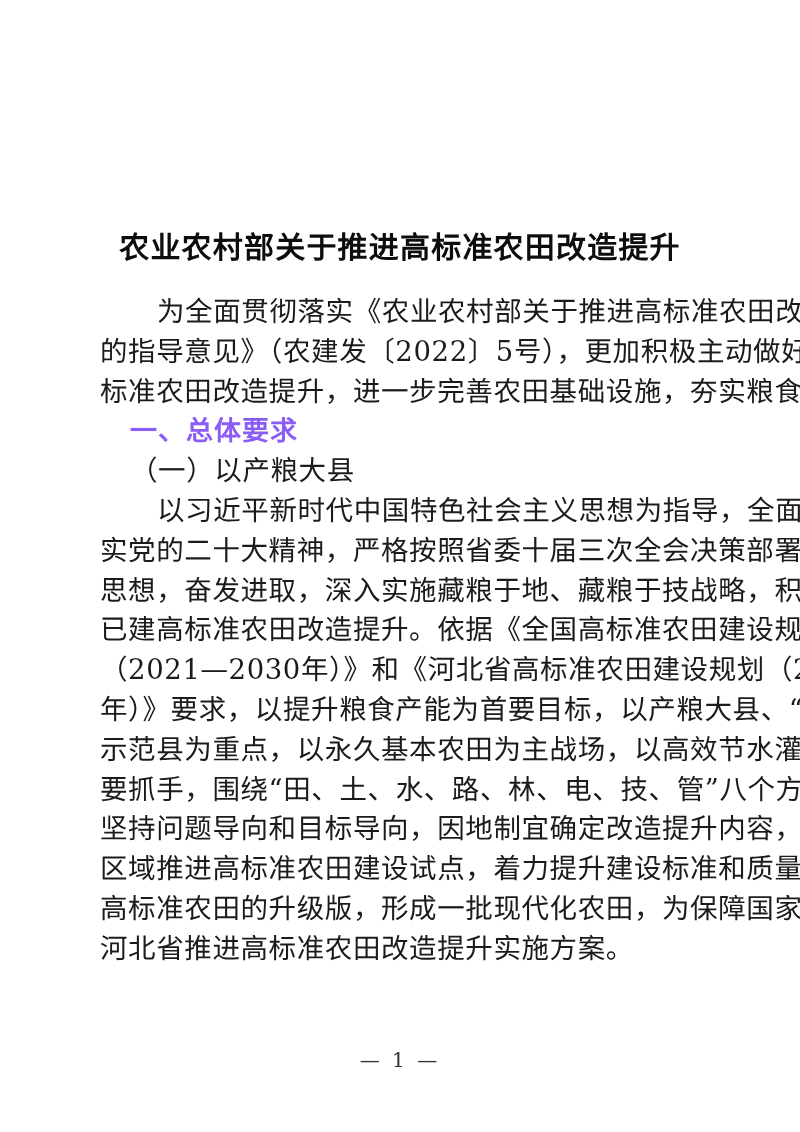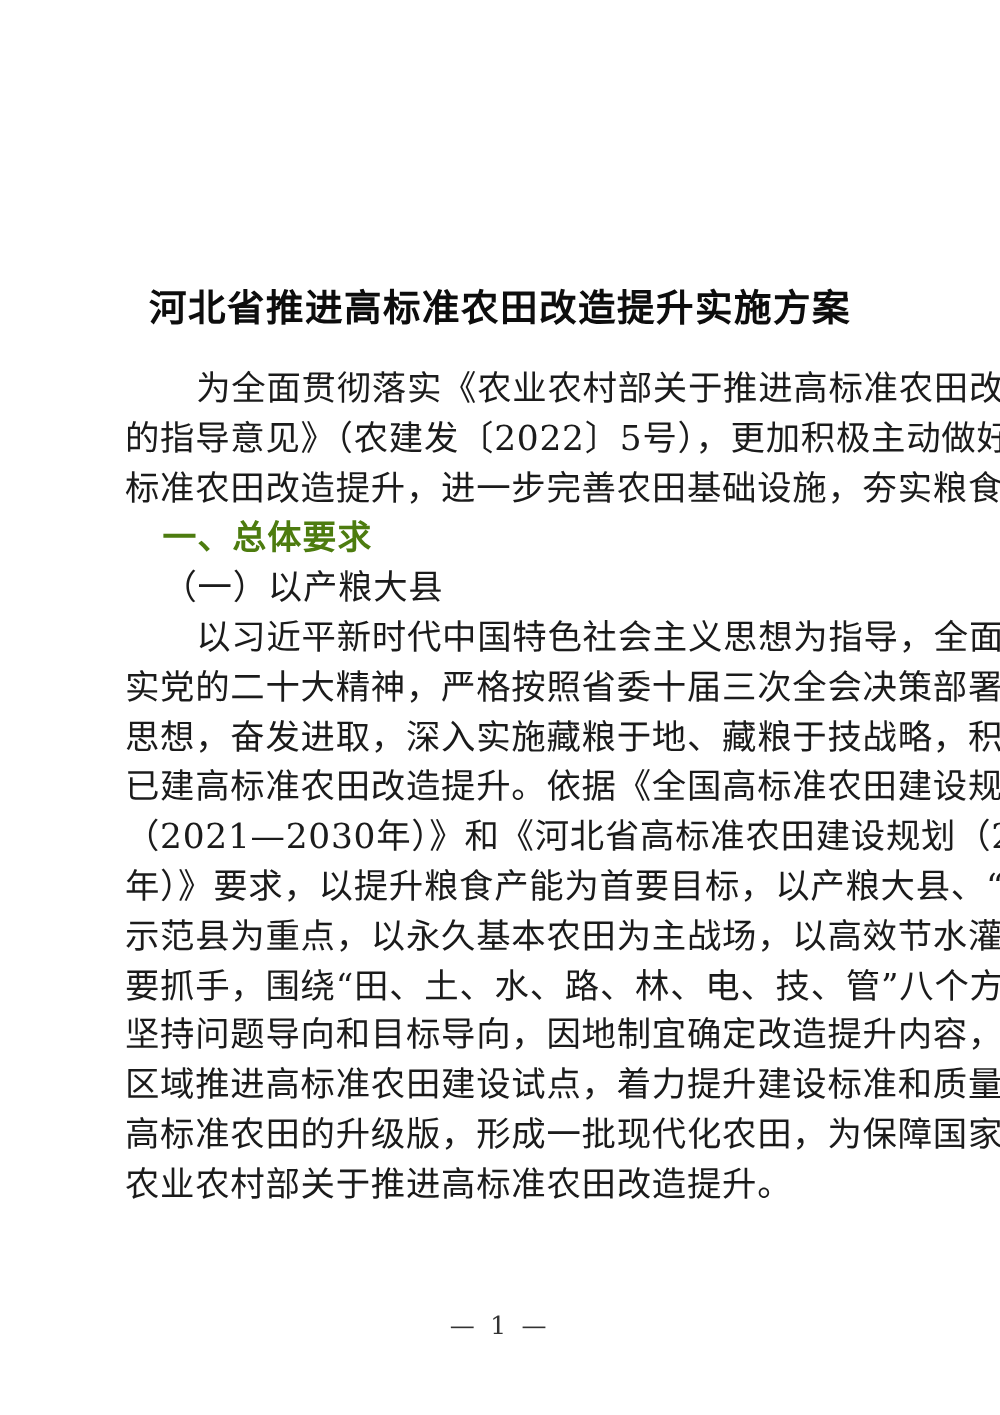--- a/index.html
+++ b/index.html
@@ -71,21 +71,21 @@
   }
 
   
   .heading-1 {
     font-family: "DejaVu Sans", "Liberation Sans", sans-serif;
     font-weight: 700;
     font-size: 27px;
     line-height: 39.8px;
     letter-spacing: 1px;
     text-indent: 30px;
-    color: #4d7c0f;
+    color: #8b5cf6;
     white-space: nowrap;
   }
 
   
   .heading-2 {
     font-family: "DejaVu Serif", "Liberation Serif", serif;
     font-weight: 400;
     font-size: 27.5px;
     line-height: 39.8px;
     letter-spacing: 0.6px;
@@ -105,21 +105,21 @@
     font-size: 20px;
     letter-spacing: 3px;
     color: #333333;
   }
 </style>
 </head>
 <body>
 
 <div class="page">
 
-  <h1 class="doc-title">河北省推进高标准农田改造提升实施方案</h1>
+  <h1 class="doc-title">农业农村部关于推进高标准农田改造提升</h1>
 
   <div class="body-block">
 
     <div class="para">
       <div class="line indent">为全面贯彻落实《农业农村部关于推进高标准农田改造提升</div>
       <div class="line">的指导意见》（农建发〔2022〕5号），更加积极主动做好已建高</div>
       <div class="line">标准农田改造提升，进一步完善农田基础设施，夯实粮食生产基</div>
     </div>
 
     <div class="heading-1">一、总体要求</div>
@@ -131,20 +131,20 @@
       <div class="line">实党的二十大精神，严格按照省委十届三次全会决策部署，解放</div>
       <div class="line">思想，奋发进取，深入实施藏粮于地、藏粮于技战略，积极推动</div>
       <div class="line">已建高标准农田改造提升。依据《全国高标准农田建设规划</div>
       <div class="line">（2021—2030年）》和《河北省高标准农田建设规划（2021—2030</div>
       <div class="line">年）》要求，以提升粮食产能为首要目标，以产粮大县、“吨半粮”</div>
       <div class="line">示范县为重点，以永久基本农田为主战场，以高效节水灌溉为重</div>
       <div class="line">要抓手，围绕“田、土、水、路、林、电、技、管”八个方面，</div>
       <div class="line">坚持问题导向和目标导向，因地制宜确定改造提升内容，探索整</div>
       <div class="line">区域推进高标准农田建设试点，着力提升建设标准和质量，打造</div>
       <div class="line">高标准农田的升级版，形成一批现代化农田，为保障国家粮食安</div>
-      <div class="line">农业农村部关于推进高标准农田改造提升。</div>
+      <div class="line">河北省推进高标准农田改造提升实施方案。</div>
     </div>
 
   </div>
 
   <div class="page-footer">— 1 —</div>
 
 </div>
 
 </body></html>

